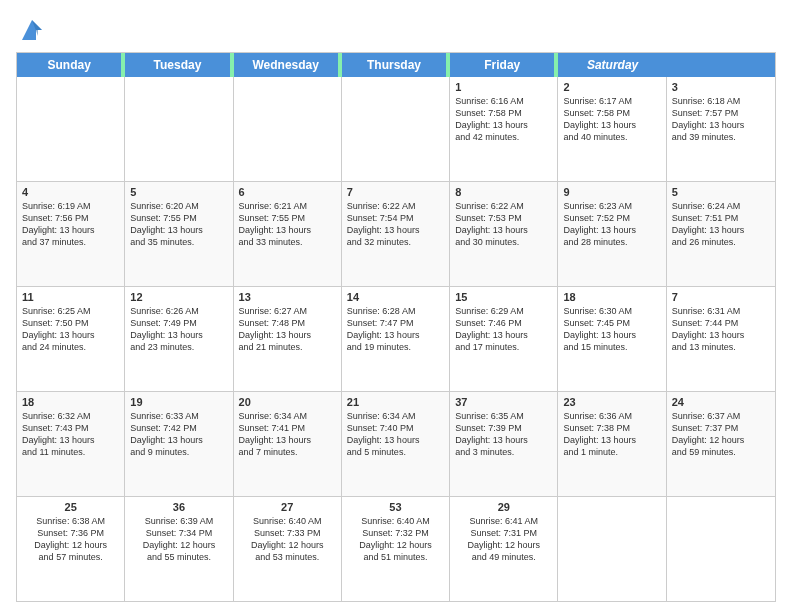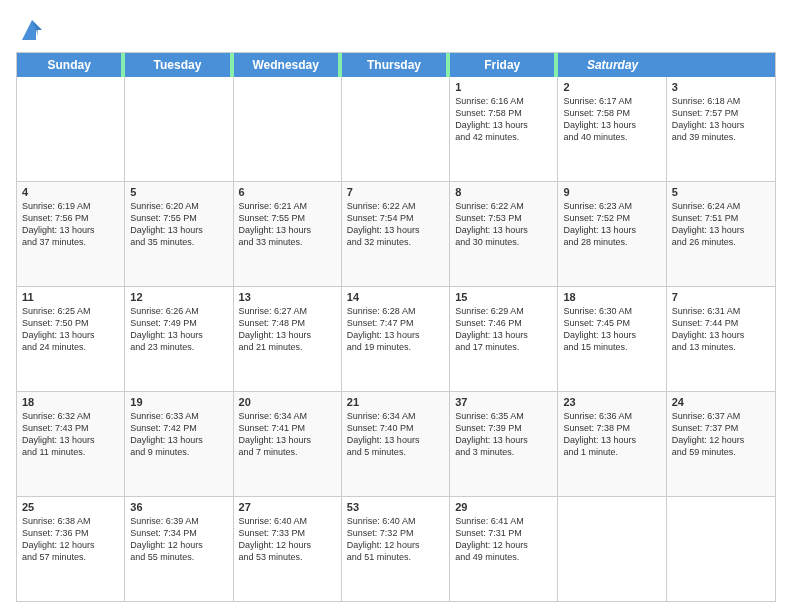--- a/index.html
+++ b/index.html
@@ -87,21 +87,21 @@
       flex: 1;
       display: flex;
       flex-direction: column;
     }
     .cal-row {
       display: grid;
       grid-template-columns: repeat(7, 1fr);
       flex: 1;
       border-bottom: 1px solid #ccc;
     }
-    .cal-row:last-child { border-bottom: none; }
+    .cal-row:last-child { border-bottom: none; text-align: center; }
     .cal-cell {
       border-right: 1px solid #ccc;
       padding: 4px 5px;
       font-size: 9.5px;
       color: #333;
       vertical-align: top;
       min-height: 0;
       overflow: hidden;
     }
     .cal-cell:last-child { border-right: none; }

